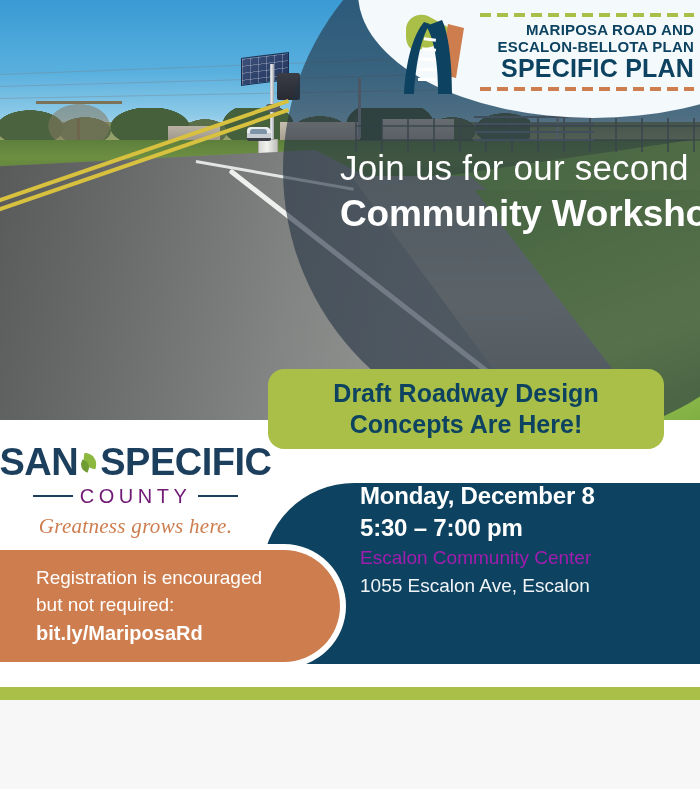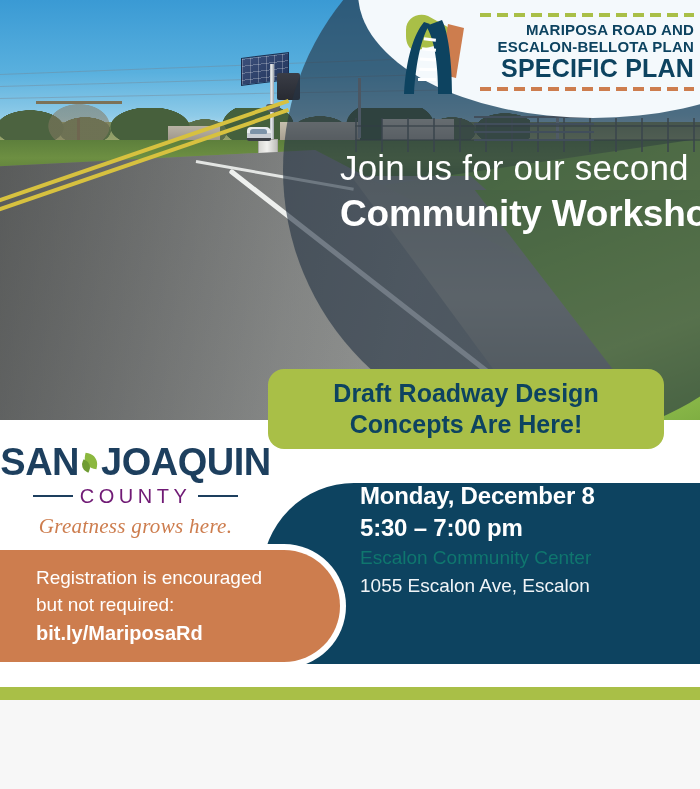--- a/index.html
+++ b/index.html
@@ -322,21 +322,21 @@
     position: absolute; left: 262px; top: 483px;
     width: 438px; height: 181px;
     background: #0d4360;
     border-top-left-radius: 92px;
   }
   .event {
     position: absolute; left: 360px; top: 480px; color: #ffffff; width: 330px;
   }
   .event .d1 { font-size: 24px; font-weight: bold; line-height: 32px; letter-spacing: -.2px; }
   .event .d2 { font-size: 24px; font-weight: bold; line-height: 32px; letter-spacing: -.2px; }
-  .event .d3 { font-size: 19px; font-weight: 400; line-height: 28px; color: #0f766e; }
+  .event .d3 { font-size: 19px; font-weight: 400; line-height: 28px; color: #a21caf; }
   .event .d4 { font-size: 19px; font-weight: 400; line-height: 28px; color: #f0f4f7; }
 
   
   .orange-pill {
     position: absolute; left: -60px; top: 550px;
     width: 400px; height: 112px;
     background: #cd7d4e;
     border-radius: 56px;
     box-shadow: 0 0 0 6px #ffffff;
   }
@@ -432,21 +432,21 @@
   </div>
 
   <div class="green-pill">
     <span><span>Draft Roadway Design</span><br><span>Concepts Are Here!</span></span>
   </div>
 
   <div class="county">
     <div class="county-top">
       <span>SAN</span>
       <span class="leaf"></span>
-      <span>JOAQUIN</span>
+      <span>SPECIFIC</span>
     </div>
     <div class="county-mid">
       <span class="rule"></span>
       <span>COUNTY</span>
       <span class="rule"></span>
     </div>
     <div class="county-tag">Greatness grows here.</div>
   </div>
 
   <div class="navy-panel"></div>

